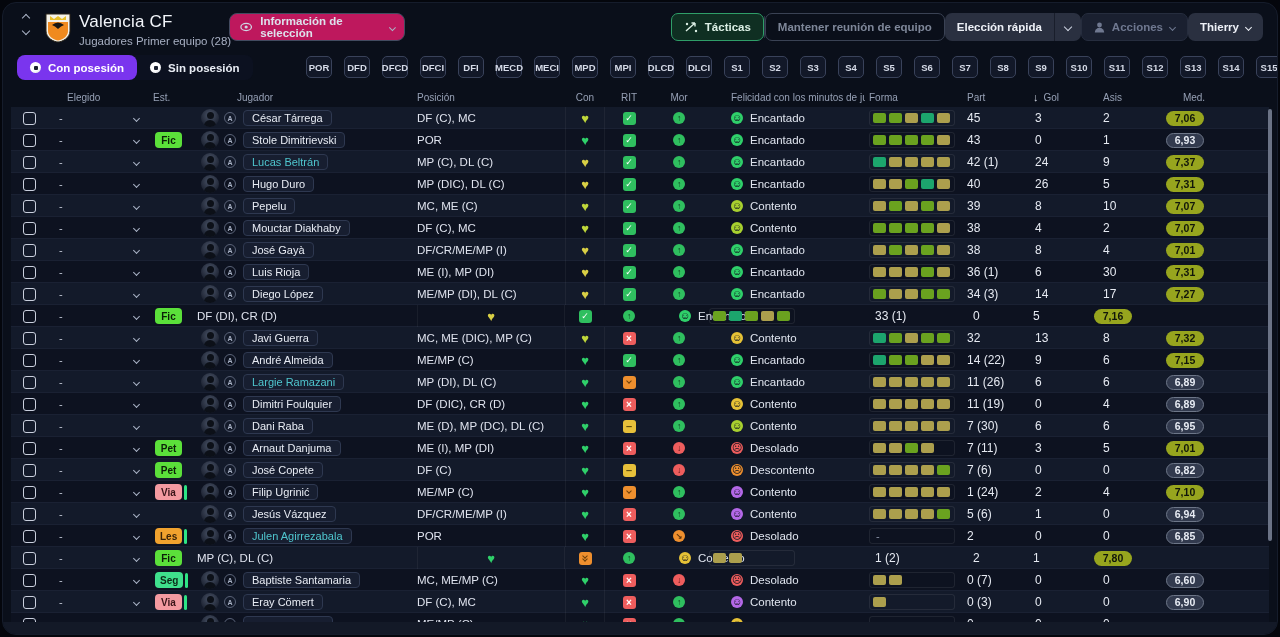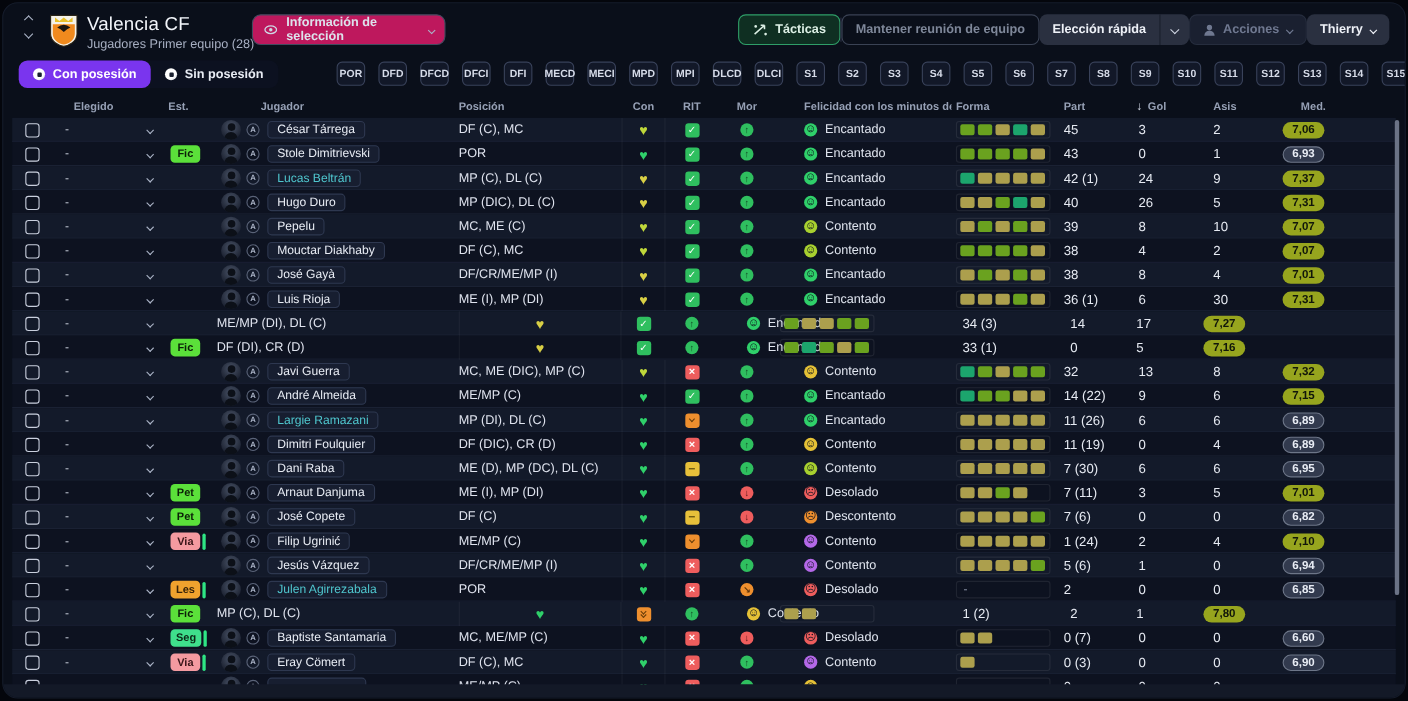--- a/index.html
+++ b/index.html
@@ -41,21 +41,21 @@
   .tg.on{background:#7a35ee;color:#ffffff;}
   .tg.off{color:#e8ecf4;}
   .ball{width:11px;height:11px;border-radius:50%;background:radial-gradient(circle at 35% 30%,#ffffff 55%,#c9ced9);position:relative;}
   .ball::after{content:"";position:absolute;left:3.5px;top:3.5px;width:4px;height:4px;border-radius:1px;background:#1a2030;}
   .chips{position:absolute;left:303px;right:14px;top:1px;display:flex;gap:12px;}
   .chip{height:22px;min-width:26px;padding:0 7px;border:1px solid #39425a;border-radius:5px;background:#121828;
     color:#d6dbe8;font-size:9.5px;font-weight:bold;display:flex;align-items:center;justify-content:center;cursor:pointer;}
 
   
   .grid{display:grid;grid-template-columns:38px 102px 46px 220px 148px 40px 48px 52px 160px 92px 62px 70px 66px 78px 1fr;align-items:center;}
-  .thead{position:absolute;top:84px;left:8px;right:8px;height:20px;color:#96a0b5;font-size:10px;font-weight:bold;}
+  .thead{position:absolute;top:84px;left:8px;right:8px;height:20px;color:#96a0b5;font-size:10px;font-weight:normal;}
   .th{padding-left:10px;white-space:nowrap;overflow:hidden;}
   .th.center{text-align:center;padding-left:0;}
   .th.hap{padding-left:26px;}
   .th.gol{display:flex;align-items:center;gap:5px;padding-left:14px;}
   .sort-arrow{color:#cfd5e2;font-size:11px;}
 
   .tbody{position:absolute;top:104px;left:8px;right:8px;height:521px;overflow:hidden;}
   .tr{height:22px;border-bottom:1px solid #1a2133;cursor:pointer;}
   .tr.odd{background:#131a2a;}
   .tr.even{background:#0d1220;}
@@ -673,20 +673,25 @@
   </div>
       <div class="tr grid odd">
     <div class="td">
           <span class="checkbox"></span>
         </div>
     <div class="td">
           <span class="seldd">-<span class="chv"></span></span>
         </div>
     <div class="td"></div>
     <div class="td">
+      <span class="photo"></span>
+      <span class="aicon">A</span>
+      <span class="npill  ">Diego López</span>
+    </div>
+    <div class="td">
           <span class="pos">ME/MP (DI), DL (C)</span>
         </div>
     <div class="td c-con">
           <span class="heart yellow">♥</span>
         </div>
     <div class="td c-rit">
           <span class="sqicon sq-check">✓</span>
         </div>
     <div class="td c-mor">
           <span class="morc mor-up">↑</span>

